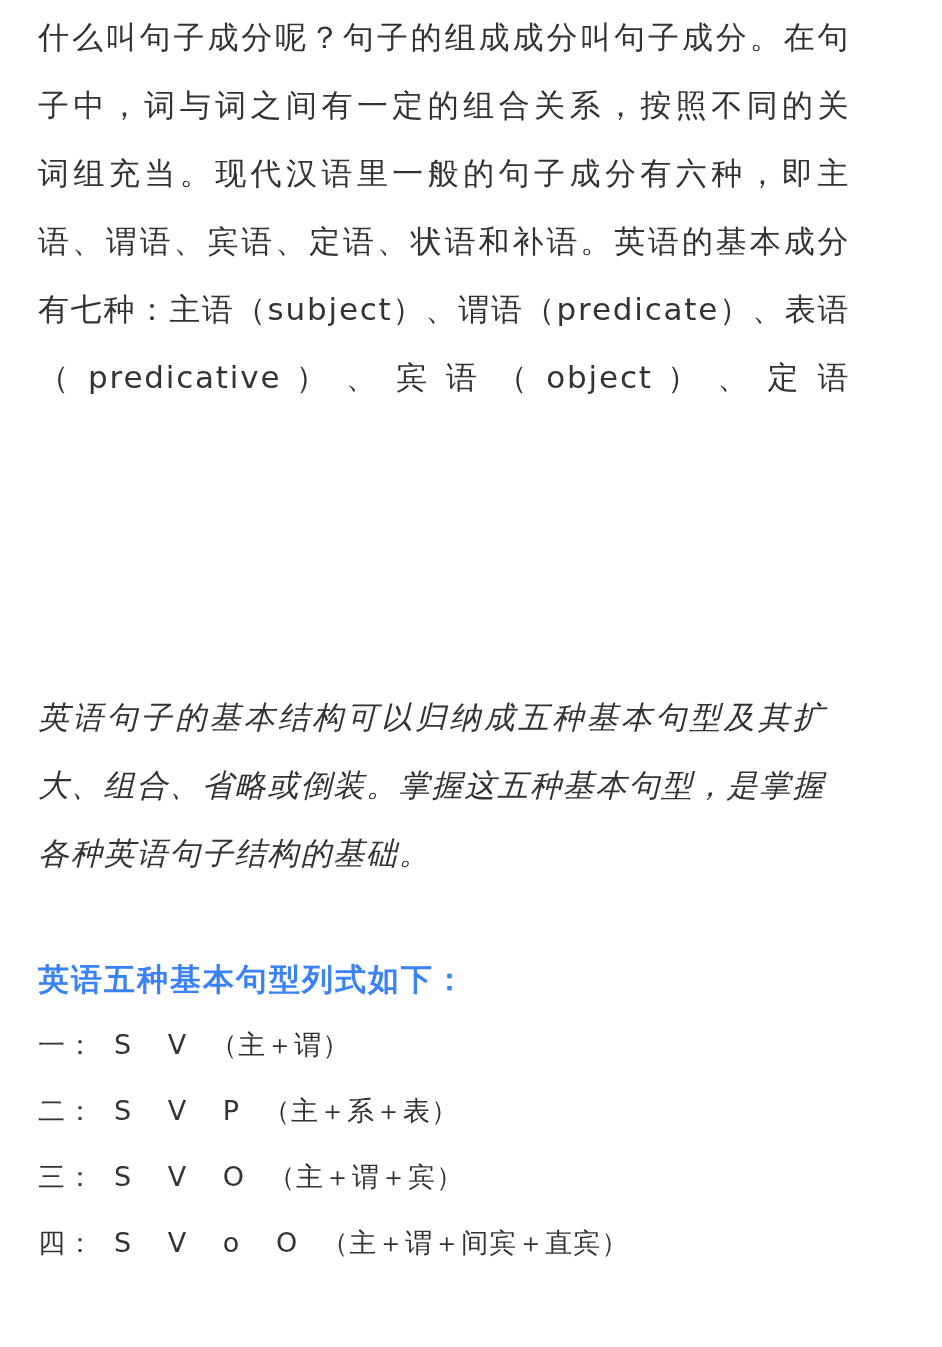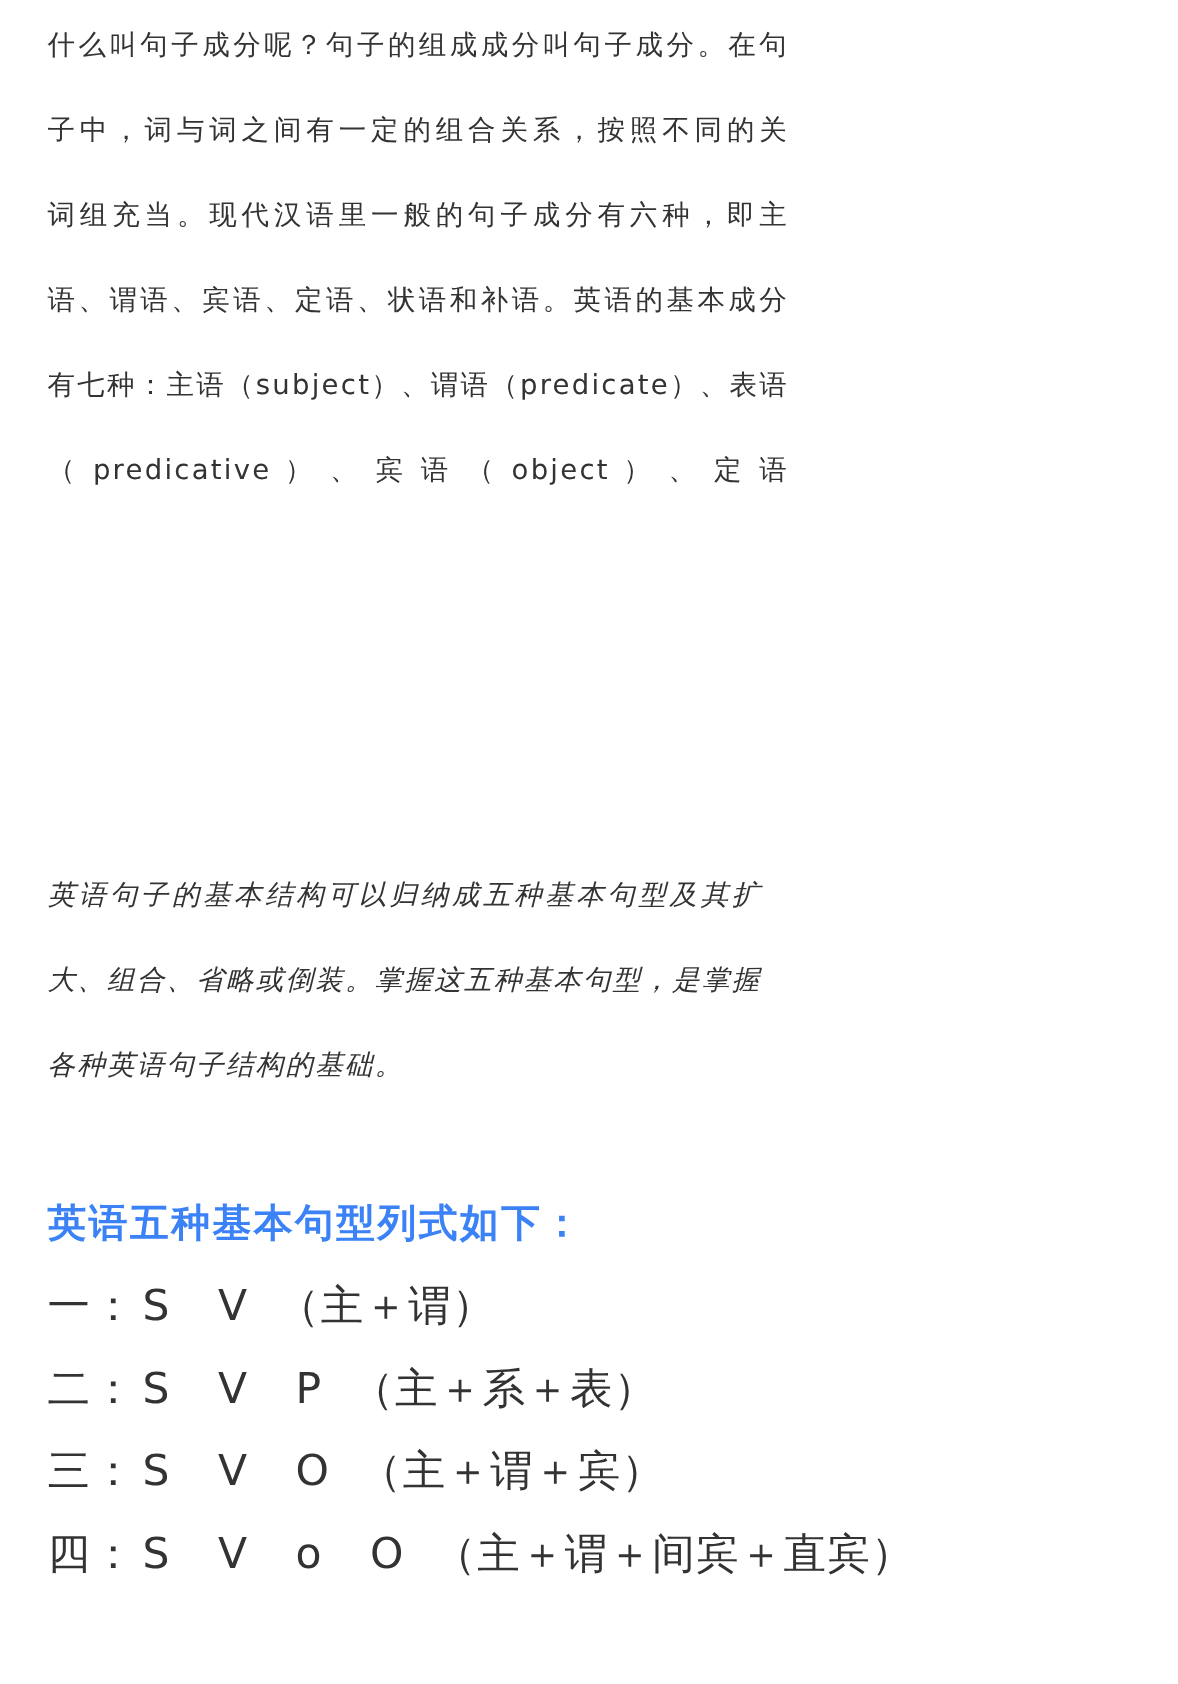--- a/index.html
+++ b/index.html
@@ -15,21 +15,21 @@
       font-family: "DejaVu Sans", "Liberation Sans", sans-serif;
       color: #333333;
     }
     .article {
       position: absolute;
       left: 38px;
       top: 0;
       width: 866px;
     }
     .para {
-      font-size: 22px;
+      font-size: 31px;
       line-height: 68px;
       letter-spacing: 1.8px;
       margin: 0;
       text-align: justify;
       text-align-last: left;
     }
     .para .line {
       display: block;
       white-space: nowrap;
       height: 68px;
@@ -53,21 +53,21 @@
     }
     .patterns {
       position: absolute;
       top: 1012px;
       left: 0;
       margin: 0;
       padding: 0;
       list-style: none;
     }
     .pattern {
-      font-size: 34px;
+      font-size: 27px;
       line-height: 66px;
       height: 66px;
       white-space: nowrap;
       letter-spacing: 1.5px;
     }
     .pattern .num { display: inline-block; width: 76px; }
     .pattern .formula { letter-spacing: 14px; margin-right: 10px; }
     .pattern .gloss { letter-spacing: 1px; }
   </style>
 </head>

